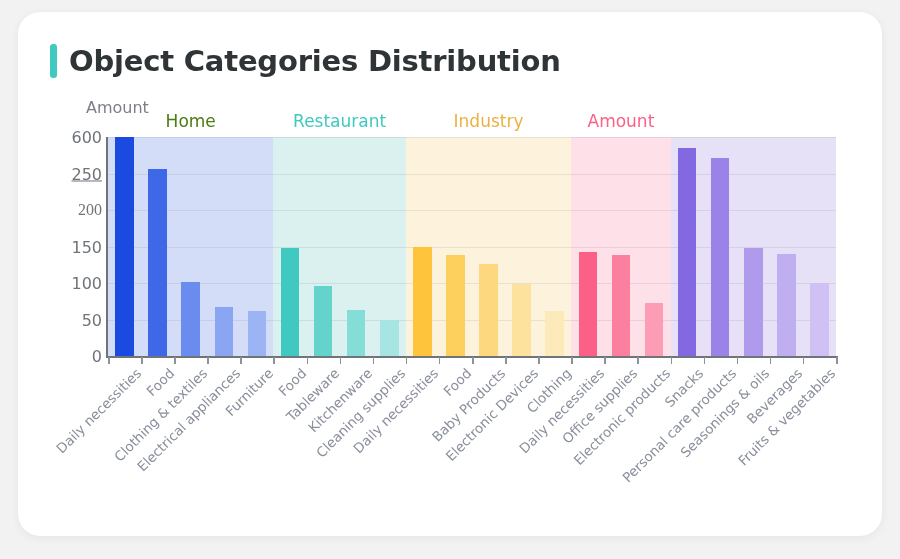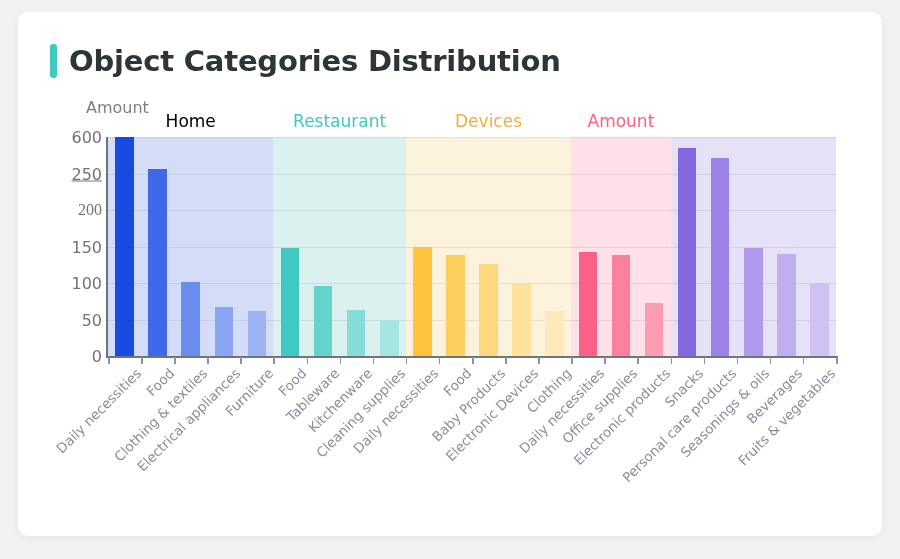--- a/index.html
+++ b/index.html
@@ -13,21 +13,21 @@
     font-family: "DejaVu Sans", "Liberation Sans", sans-serif;
     overflow: hidden;
   }
   .card {
     position: absolute;
     left: 18px;
     top: 12px;
     width: 864px;
     height: 524px;
     background: #ffffff;
-    border-radius: 10px;
+    border-radius: 22px;
     box-shadow: 0 2px 10px rgba(0,0,0,0.06);
     overflow: hidden;
   }
   .title-row {
     position: absolute;
     left: 32px;
     top: 32px;
     display: flex;
     align-items: center;
     gap: 12px;
@@ -175,23 +175,23 @@
 
   <div class="title-row">
     <div class="accent-bar"></div>
     <div class="title-text">Object Categories Distribution</div>
   </div>
 
   <div class="ylabel">Amount</div>
 
   <div class="plot-wrap">
     <div class="group-headers" id="group-headers">
-        <div class="group-header" style="left: 82.7273px; color: #000000;">Home</div>
+        <div class="group-header" style="left: 82.7273px; color: #4d7c0f;">Home</div>
         <div class="group-header" style="left: 231.636px; color: rgb(63, 201, 192);">Restaurant</div>
-        <div class="group-header" style="left: 380.545px; color: rgb(237, 176, 64);">Devices</div>
+        <div class="group-header" style="left: 380.545px; color: rgb(237, 176, 64);">Industry</div>
         <div class="group-header" style="left: 512.909px; color: rgb(251, 97, 135);">Amount</div>
       </div>
     <div class="plot" id="plot">
       <div class="bars" id="bands">
           <div class="band" style="left: 0px; width: 165.455px; background: rgb(212, 221, 248);"></div>
           <div class="band" style="left: 165.455px; width: 132.364px; background: rgb(218, 241, 240);"></div>
           <div class="band" style="left: 297.818px; width: 165.455px; background: rgb(253, 243, 221);"></div>
           <div class="band" style="left: 463.273px; width: 99.2727px; background: rgb(253, 224, 232);"></div>
           <div class="band" style="left: 562.545px; width: 165.455px; background: rgb(230, 225, 247);"></div>
         </div>

